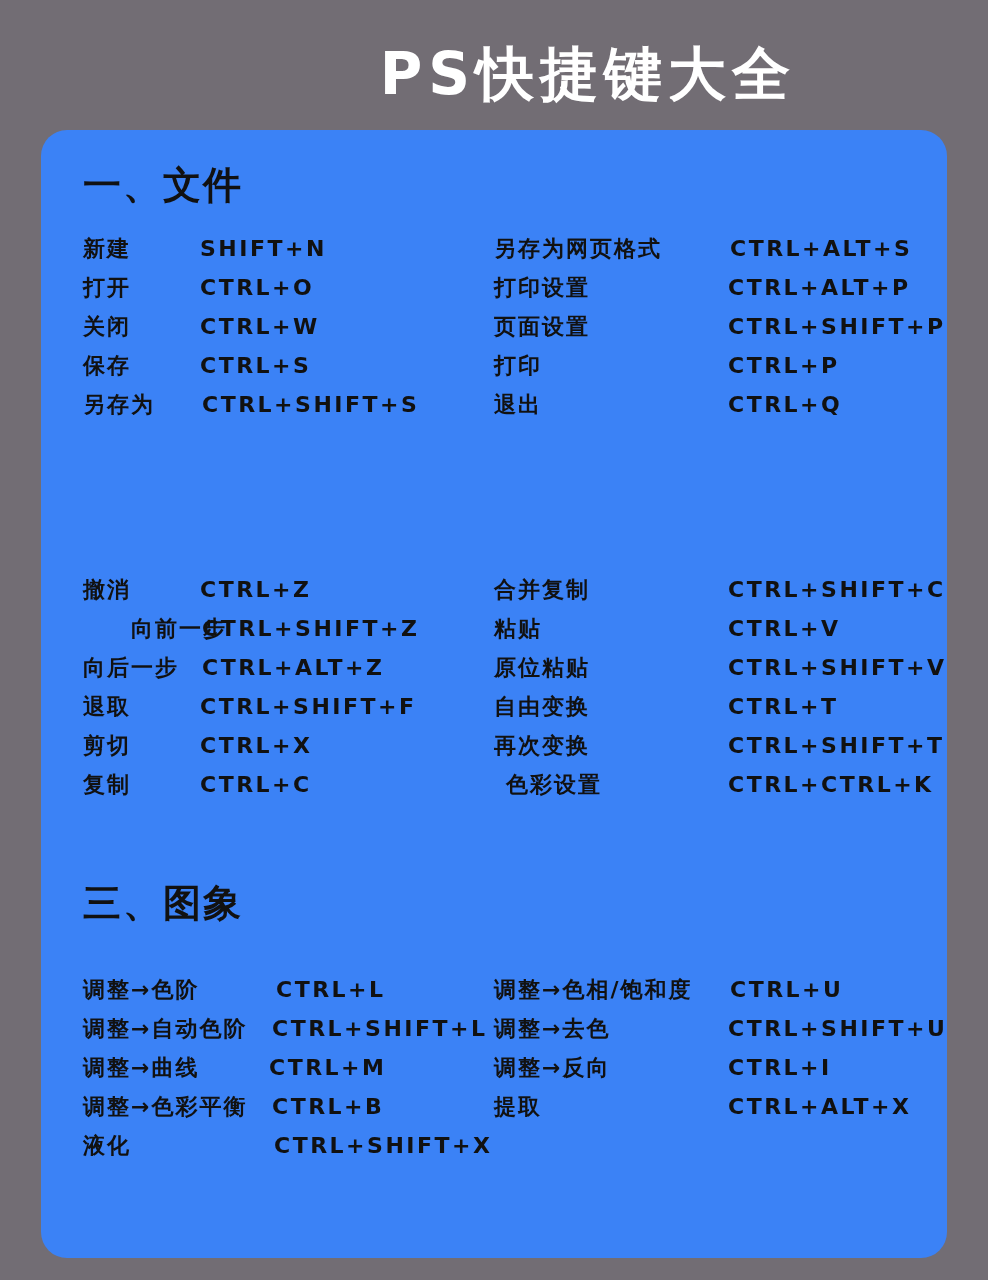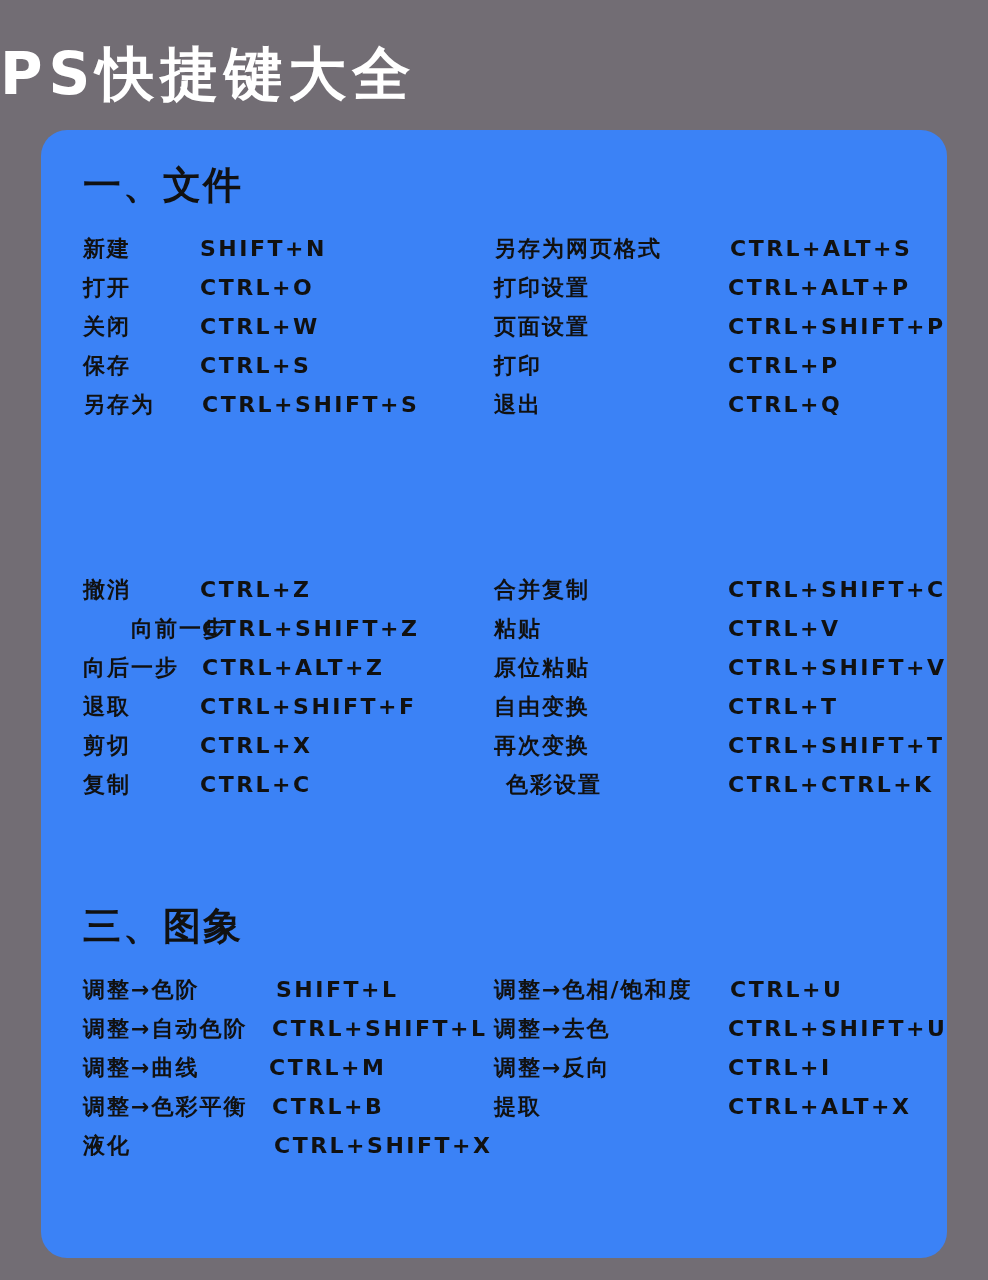--- a/index.html
+++ b/index.html
@@ -1,21 +1,21 @@
 <!DOCTYPE html>
 <html><head>
 <meta charset="utf-8">
 <style>
   html, body { margin:0; padding:0; }
   body {
     width:988px; height:1280px; background:#726d74; position:relative; overflow:hidden;
     font-family:"DejaVu Sans", "Liberation Sans", sans-serif; color:#111;
   }
   .title {
-    position:absolute; left:0; top:38px; width:796px; text-align:left;
+    position:absolute; left:0; top:38px; width:796px; text-align:right;
     color:#fff; font-size:58px; font-weight:bold; letter-spacing:6px; line-height:72px;
   }
   .card {
     position:absolute; left:41px; top:130px; width:906px; height:1128px;
     background:#3b82f6; border-radius:26px;
   }
   .section-title {
     position:absolute; left:42px; font-size:38px; font-weight:bold; line-height:44px;
     letter-spacing:2px; color:#111;
   }
@@ -26,21 +26,21 @@
   .row .name, .row .key { position:absolute; top:0; }
   .key { letter-spacing:2.5px; }
 </style>
 </head>
 <body>
 
 <div class="title">PS快捷键大全</div>
 
 <div class="card">
   <div class="section-title" style="top:33px;">一、文件</div>
-  <div class="section-title" style="top:774px;">三、图象</div>
+  <div class="section-title" style="top:751px;">三、图象</div>
   <div id="rows">
       <div class="row" style="left: 42px; top: 104px;">
         <span class="name" style="left: 0px;">新建</span>
         <span class="key" style="left: 117px;">SHIFT+N</span>
       </div>
       <div class="row" style="left: 42px; top: 143px;">
         <span class="name" style="left: 0px;">打开</span>
         <span class="key" style="left: 117px;">CTRL+O</span>
       </div>
       <div class="row" style="left: 42px; top: 182px;">
@@ -118,21 +118,21 @@
       <div class="row" style="left: 453px; top: 601px;">
         <span class="name" style="left: 0px;">再次变换</span>
         <span class="key" style="left: 234px;">CTRL+SHIFT+T</span>
       </div>
       <div class="row" style="left: 453px; top: 640px;">
         <span class="name" style="left: 12px;">色彩设置</span>
         <span class="key" style="left: 234px;">CTRL+CTRL+K</span>
       </div>
       <div class="row" style="left: 42px; top: 845px;">
         <span class="name" style="left: 0px;">调整→色阶</span>
-        <span class="key" style="left: 193px;">SHIFT+L</span>
+        <span class="key" style="left: 193px;">CTRL+L</span>
       </div>
       <div class="row" style="left: 42px; top: 884px;">
         <span class="name" style="left: 0px;">调整→自动色阶</span>
         <span class="key" style="left: 189px;">CTRL+SHIFT+L</span>
       </div>
       <div class="row" style="left: 42px; top: 923px;">
         <span class="name" style="left: 0px;">调整→曲线</span>
         <span class="key" style="left: 186px;">CTRL+M</span>
       </div>
       <div class="row" style="left: 42px; top: 962px;">

